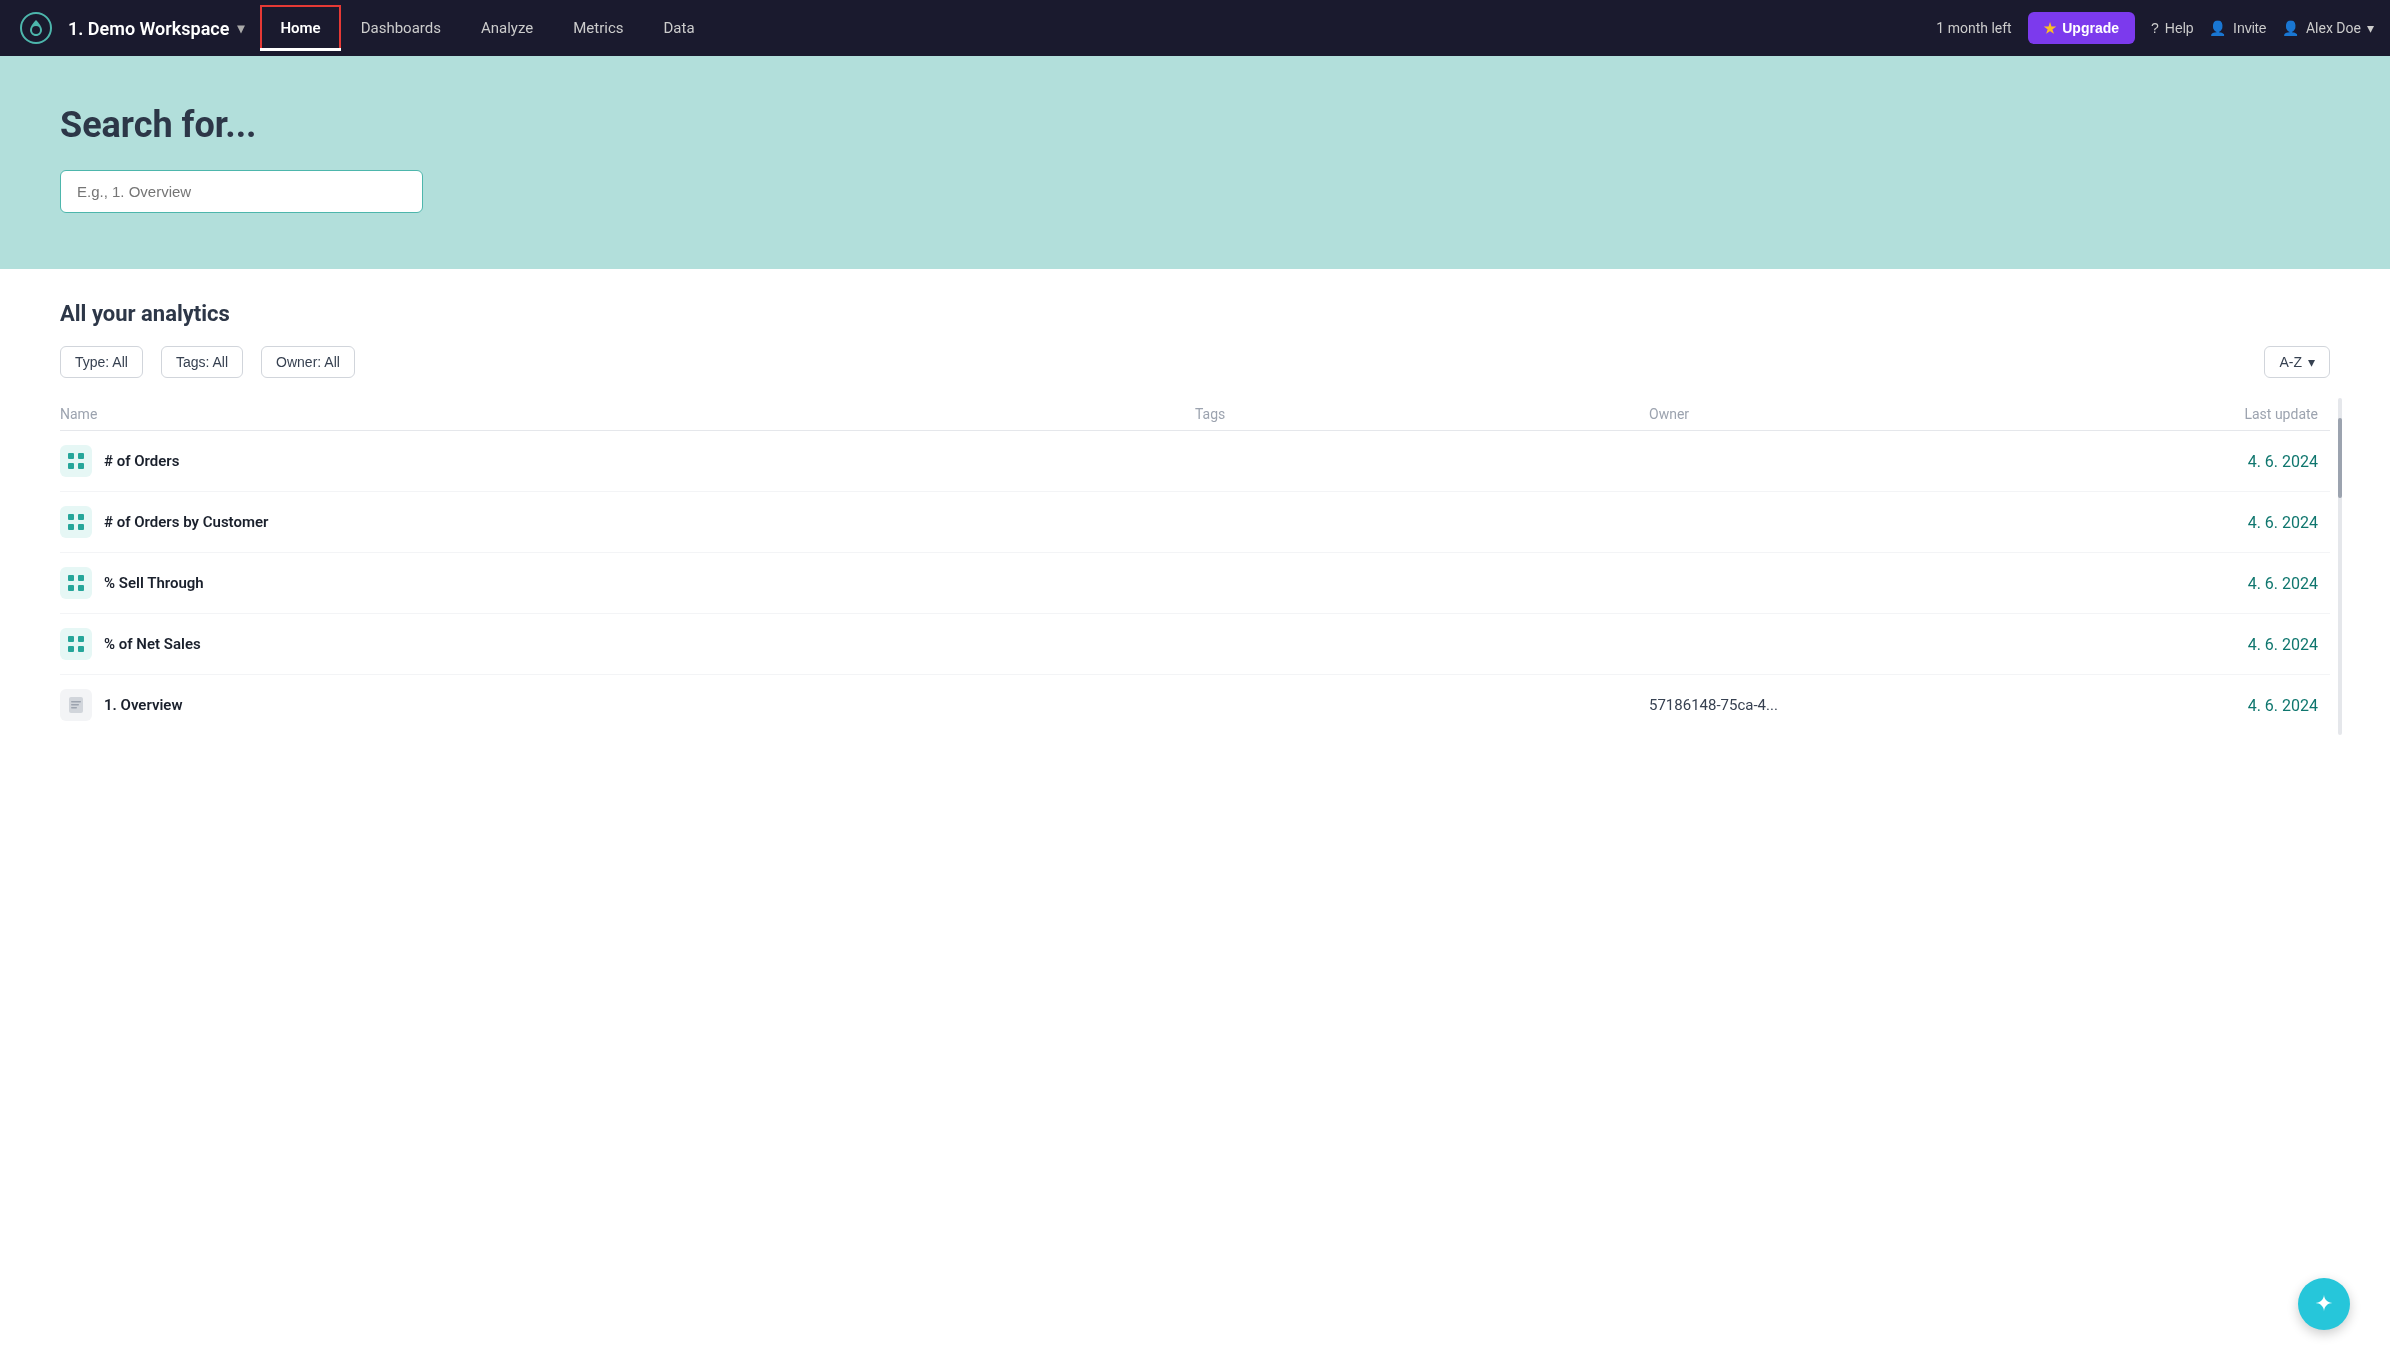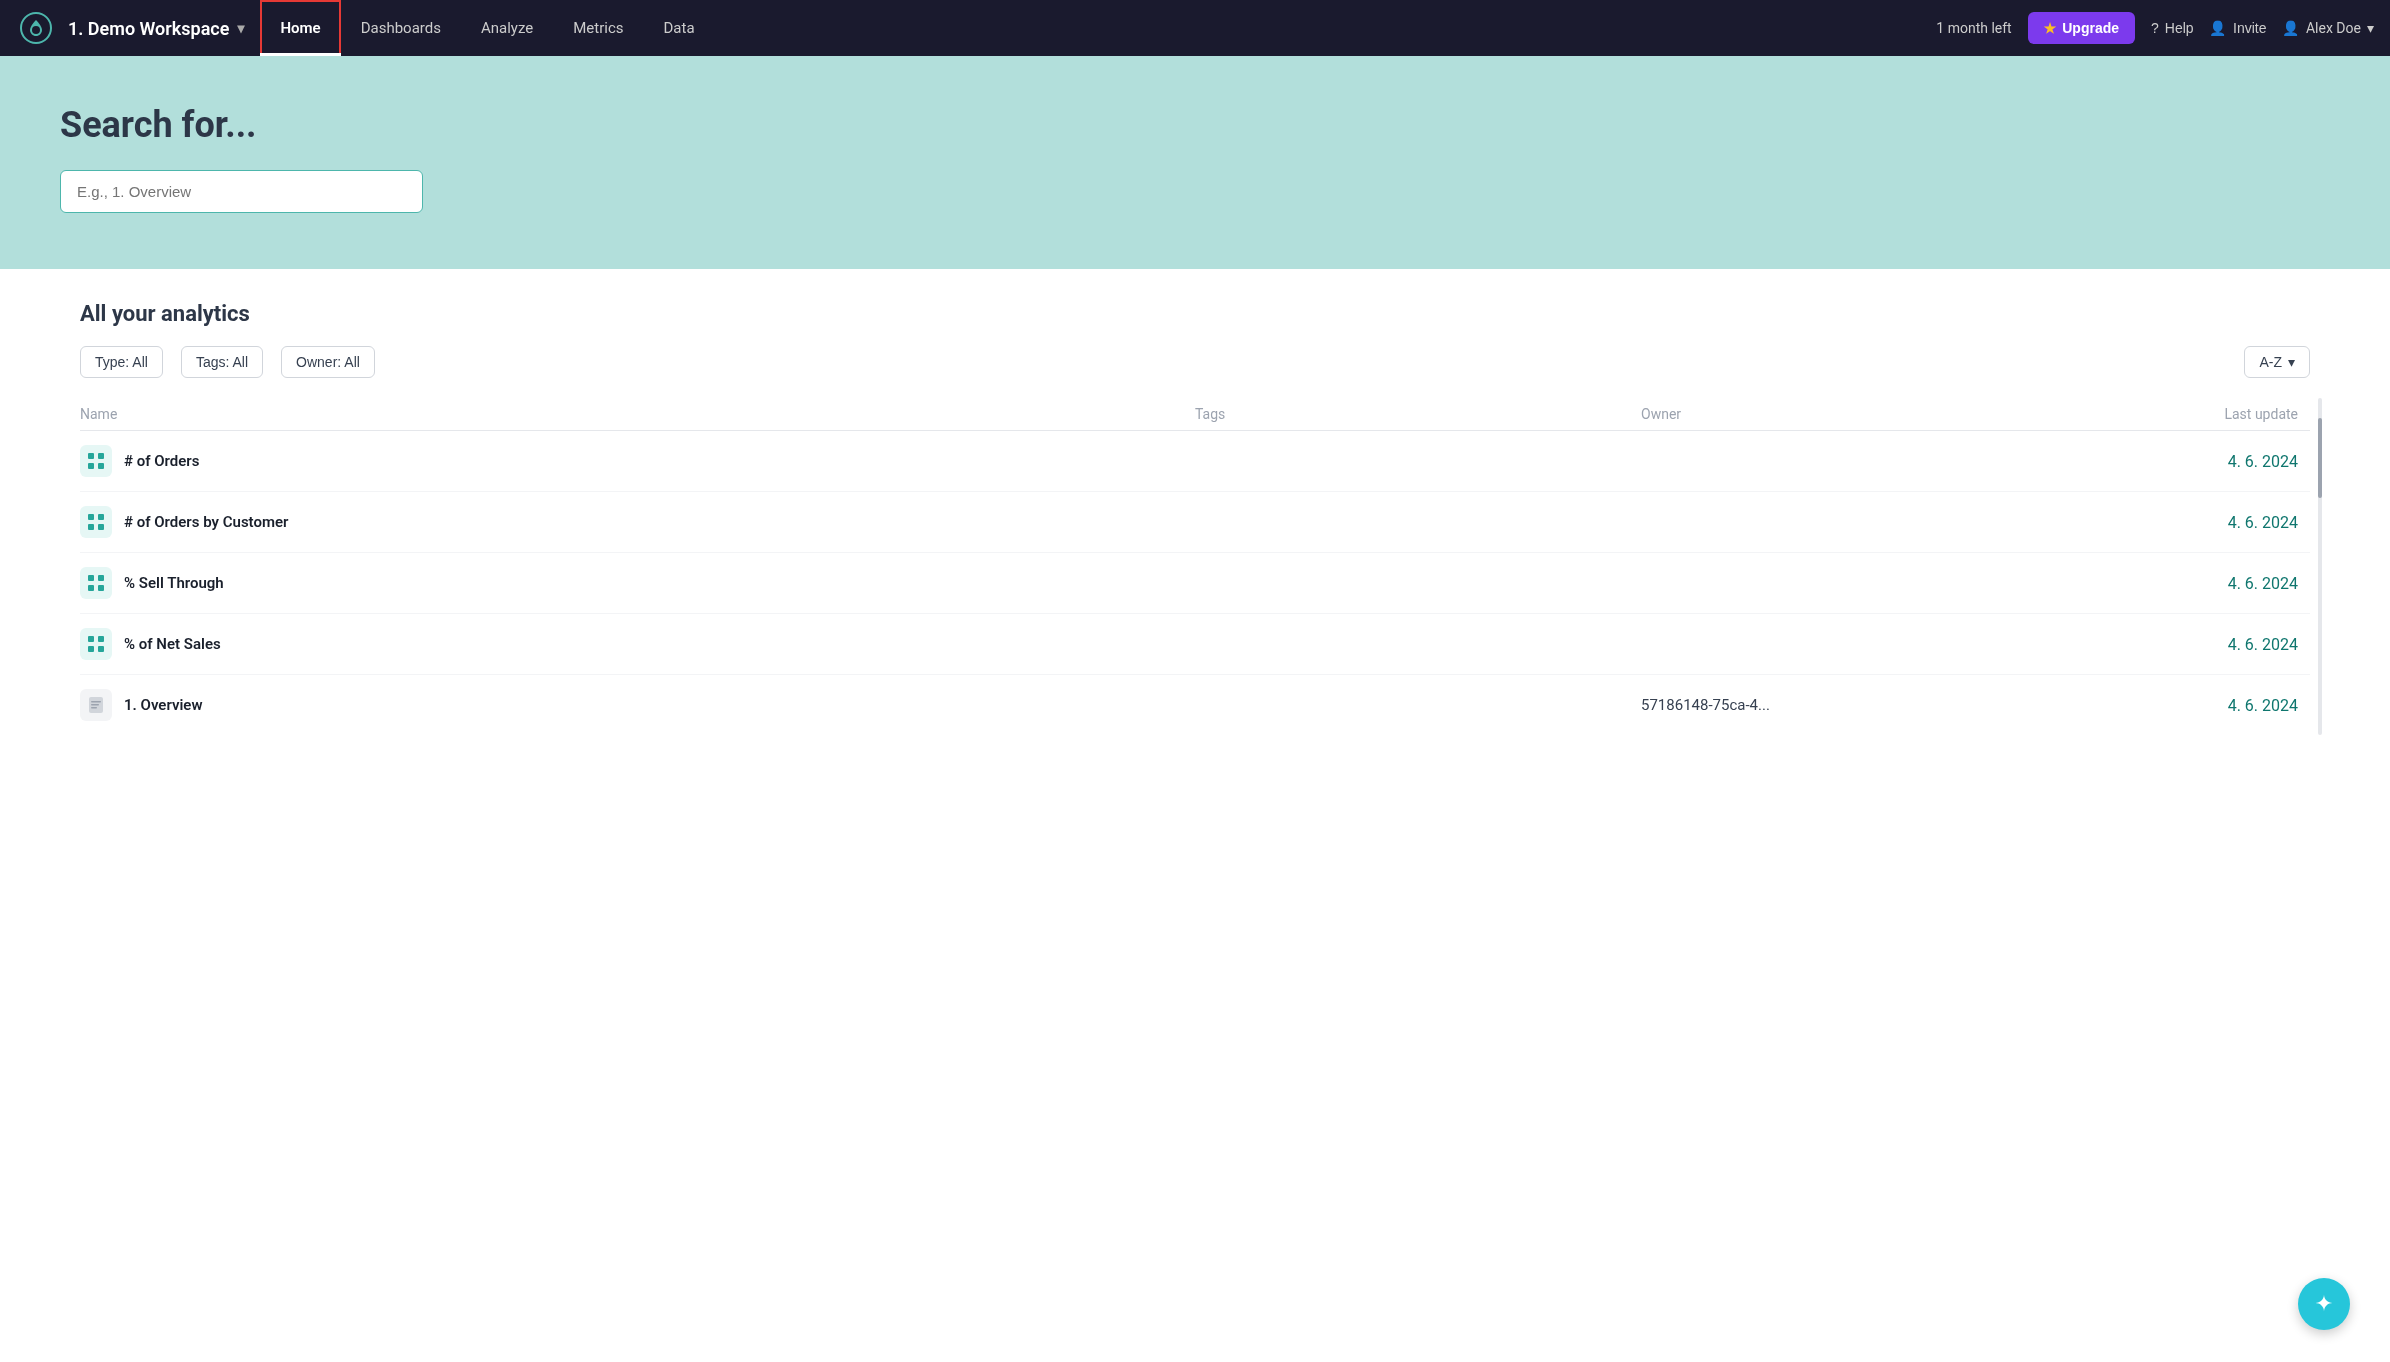--- a/index.html
+++ b/index.html
@@ -39,21 +39,21 @@
     .navbar-nav {
       display: flex;
       align-items: center;
       gap: 0;
       flex: 1;
     }
     .nav-item {
       color: #ccc;
       font-size: 15px;
       padding: 0 20px;
-      height: 56px;
+      height: 46px;
       display: flex;
       align-items: center;
       cursor: pointer;
       text-decoration: none;
       position: relative;
     }
     .nav-item.active {
       color: #fff;
       font-weight: 600;
     }
@@ -132,21 +132,21 @@
       font-size: 15px;
       border: 1.5px solid #4db6ac;
       border-radius: 6px;
       outline: none;
       color: #999;
       background: #fff;
     }
 
     
     .main-content {
-      padding: 32px 80px;
+      padding: 32px 60px;
       background: #fff;
     }
     .section-title {
       font-size: 22px;
       font-weight: 700;
       color: #2d3748;
       margin-bottom: 20px;
     }
 
     

